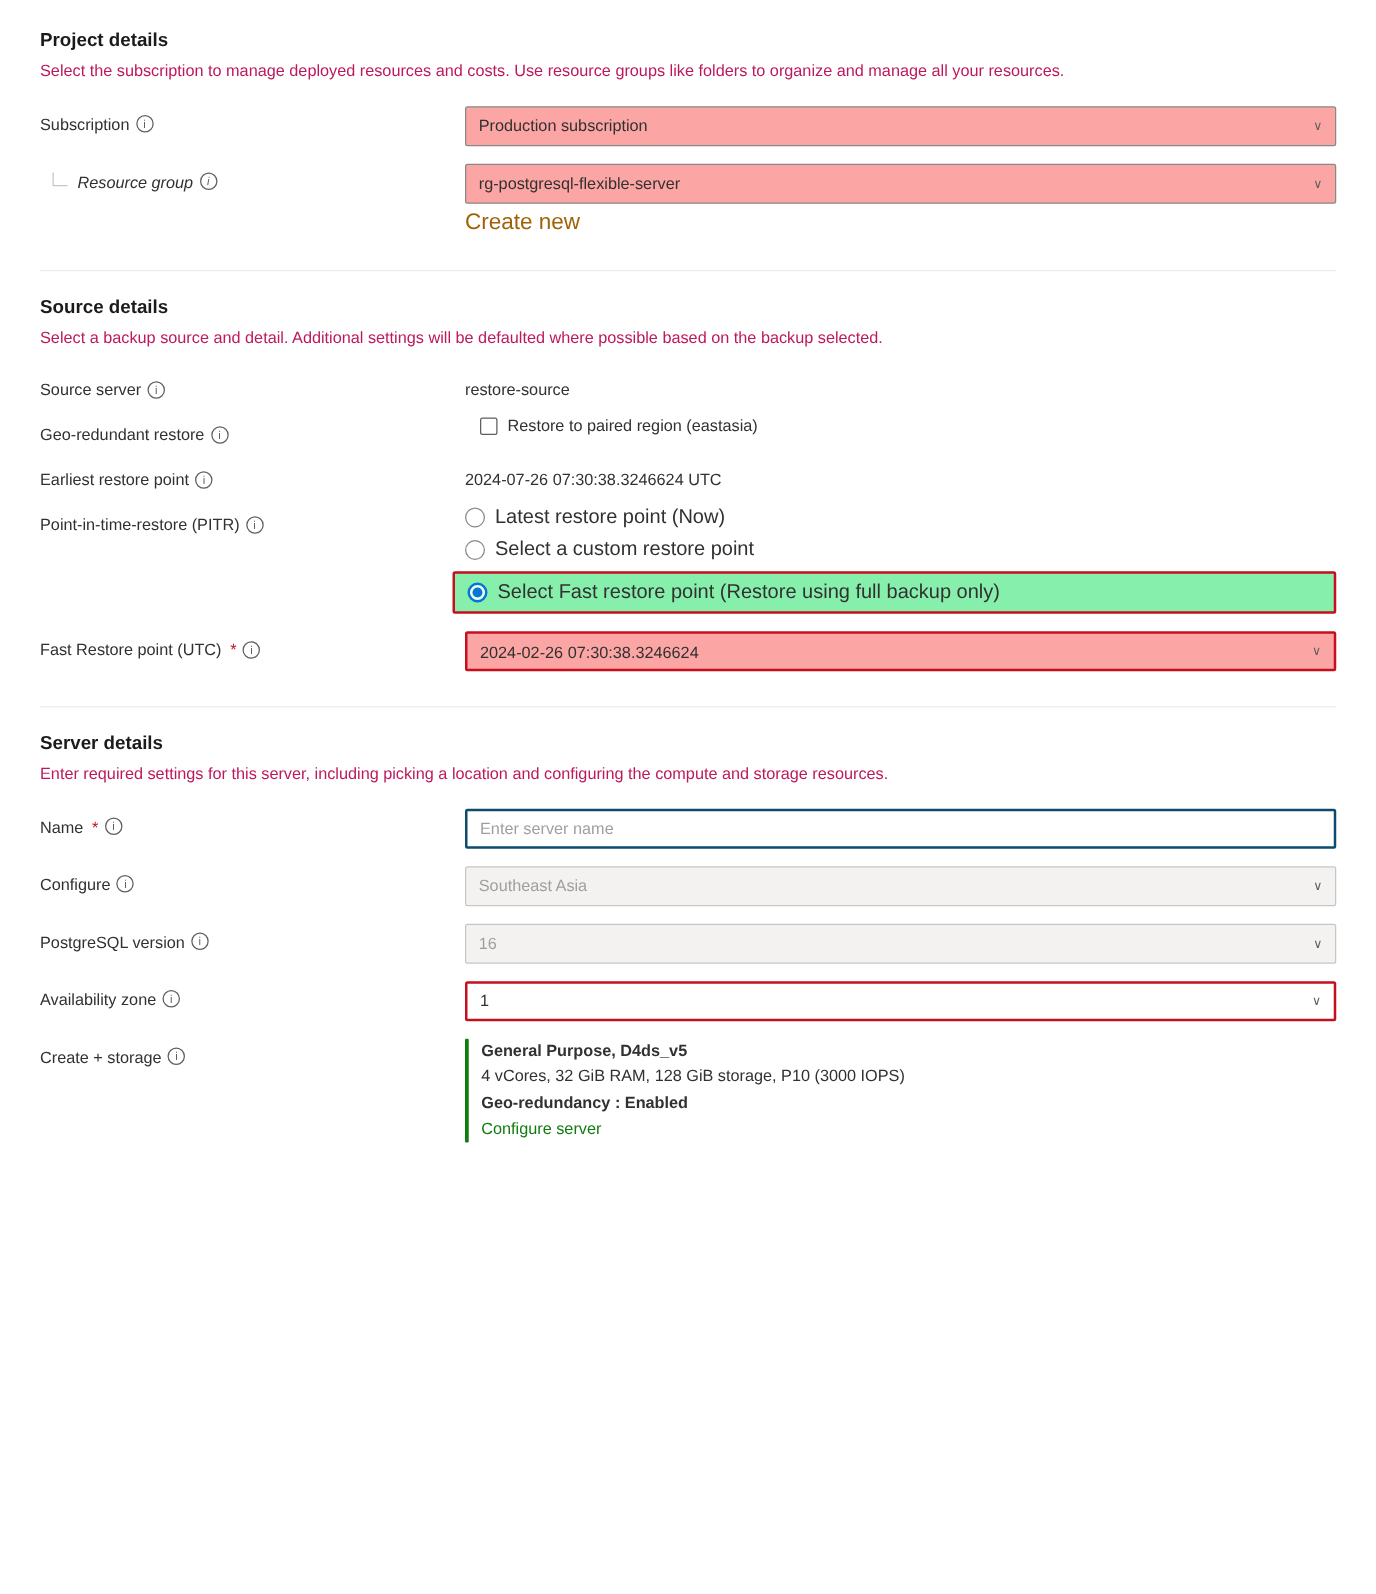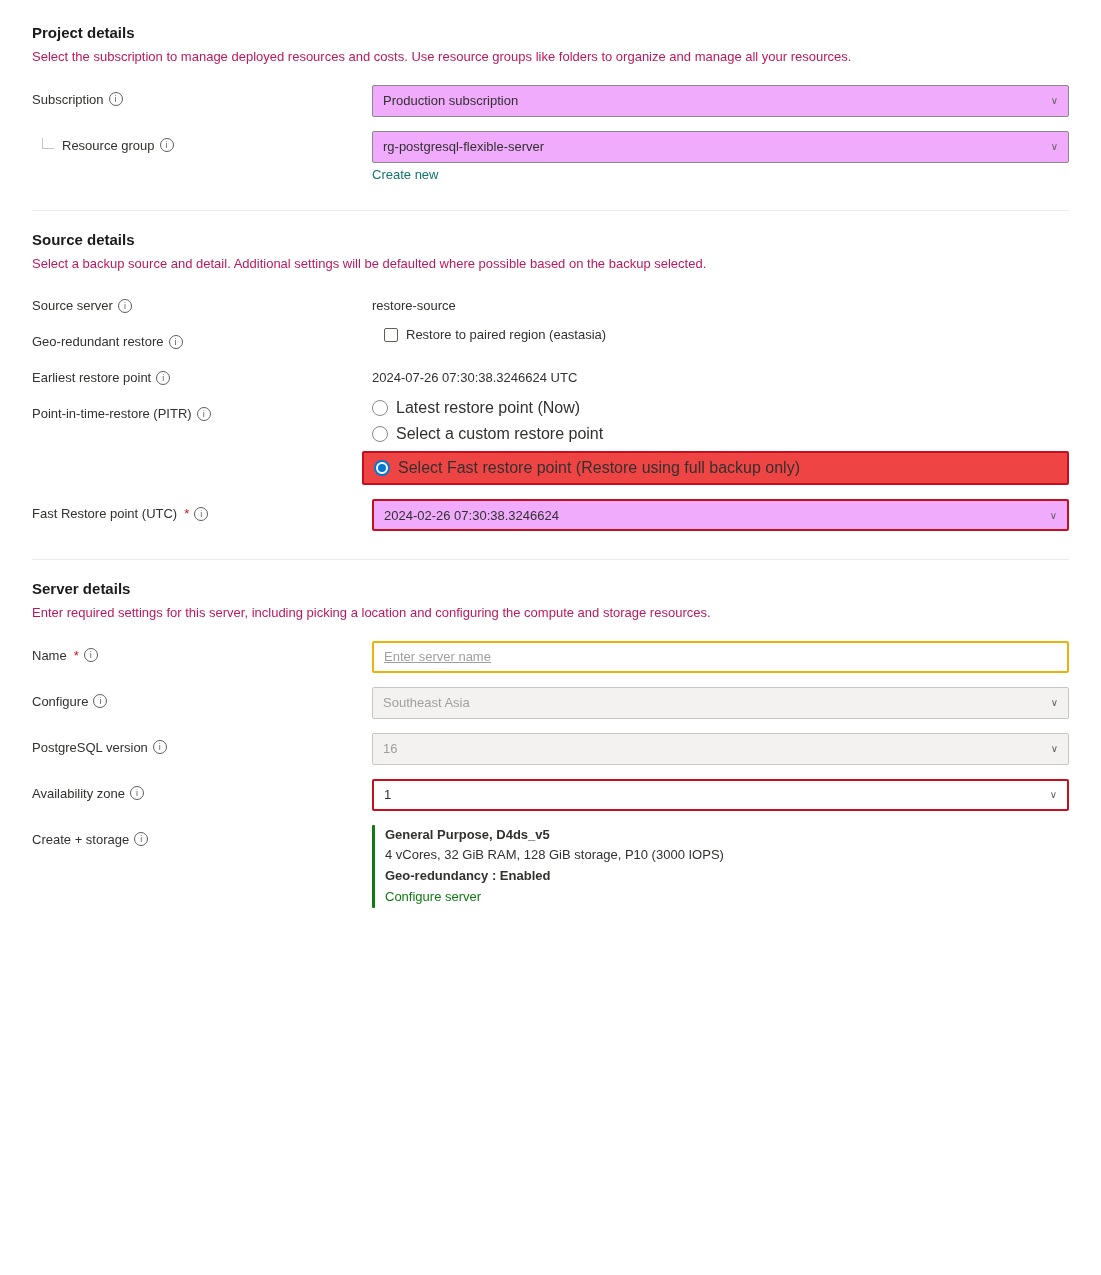--- a/index.html
+++ b/index.html
@@ -70,21 +70,21 @@
 
     .form-control {
       flex: 1;
     }
 
     .dropdown {
       width: 100%;
       height: 32px;
       border: 1px solid #8a8886;
       border-radius: 2px;
-      background: #f0abfc;
+      background: #fca5a5;
       display: flex;
       align-items: center;
       justify-content: space-between;
       padding: 0 10px;
       cursor: pointer;
       font-size: 13px;
       color: #323130;
     }
 
     .dropdown.disabled {
@@ -96,22 +96,22 @@
     .dropdown.red-border {
       border: 2px solid #c50f1f;
     }
 
     .dropdown-arrow {
       font-size: 10px;
       color: #605e5c;
     }
 
     .link-blue {
-      color: #0f766e;
-      font-size: 13px;
+      color: #a16207;
+      font-size: 18px;
       cursor: pointer;
       text-decoration: none;
       margin-top: 4px;
       display: inline-block;
       text-align: center;
     }
 
     .static-value {
       font-size: 13px;
       color: #323130;
@@ -166,37 +166,36 @@
 
     .radio-input.selected::after {
       content: '';
       width: 8px;
       height: 8px;
       border-radius: 50%;
       background: #0078d4;
     }
 
     .radio-row.highlighted {
-      background: #ef4444;
+      background: #86efac;
       border: 2px solid #c50f1f;
       padding: 6px 10px;
       border-radius: 2px;
       margin-left: -10px;
     }
 
     .text-input {
       width: 100%;
       height: 32px;
-      border: 2px solid #eab308;
+      border: 2px solid #0c4a6e;
       border-radius: 2px;
       padding: 0 10px;
       font-size: 13px;
       color: #a19f9d;
       outline: none;
-      text-decoration: underline;
     }
 
     .text-input::placeholder {
       color: #a19f9d;
     }
 
     .divider {
       border: none;
       border-top: 1px solid #edebe9;
       margin: 20px 0;
@@ -260,21 +259,21 @@
     <div class="form-control">
       <div class="dropdown">
         <span>Production subscription</span>
         <span class="dropdown-arrow">∨</span>
       </div>
     </div>
   </div>
 
   <div class="form-row">
     <div class="form-label">
-      <div style="display:flex; align-items:flex-start;">
+      <div style="display:flex; align-items:flex-start;font-style:italic;">
         <div style="display:flex; flex-direction:column; margin-right:8px;">
           <div style="width:1px; height:10px; border-left:1px solid #c8c6c4; margin-left:10px;"></div>
           <div style="width:12px; height:1px; border-bottom:1px solid #c8c6c4; margin-left:10px;"></div>
         </div>
         <span>Resource group</span>
         <span class="info-icon" style="margin-left:5px;">i</span>
       </div>
     </div>
     <div class="form-control">
       <div class="dropdown">

